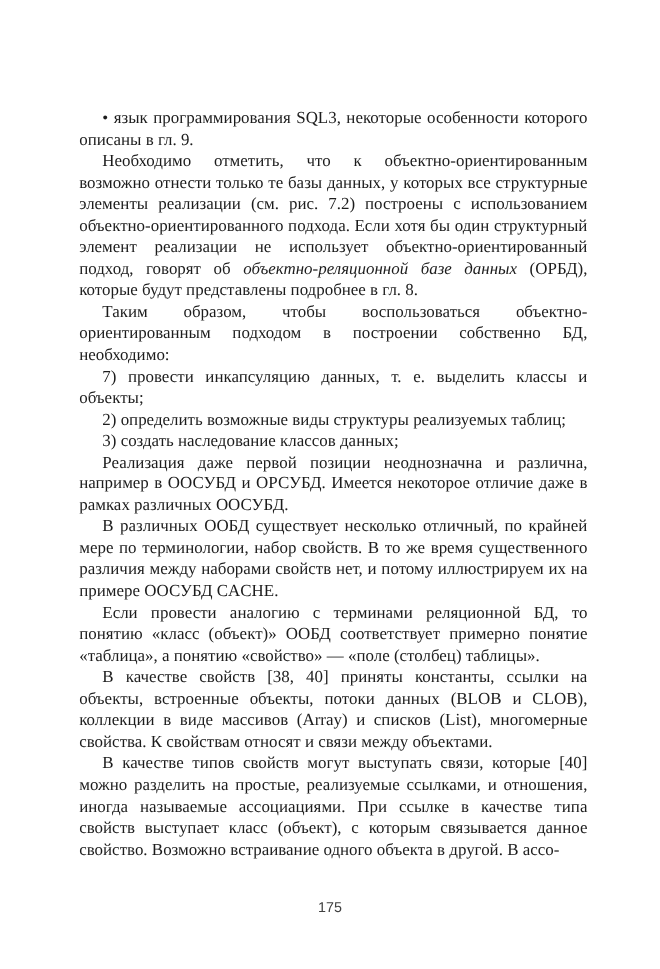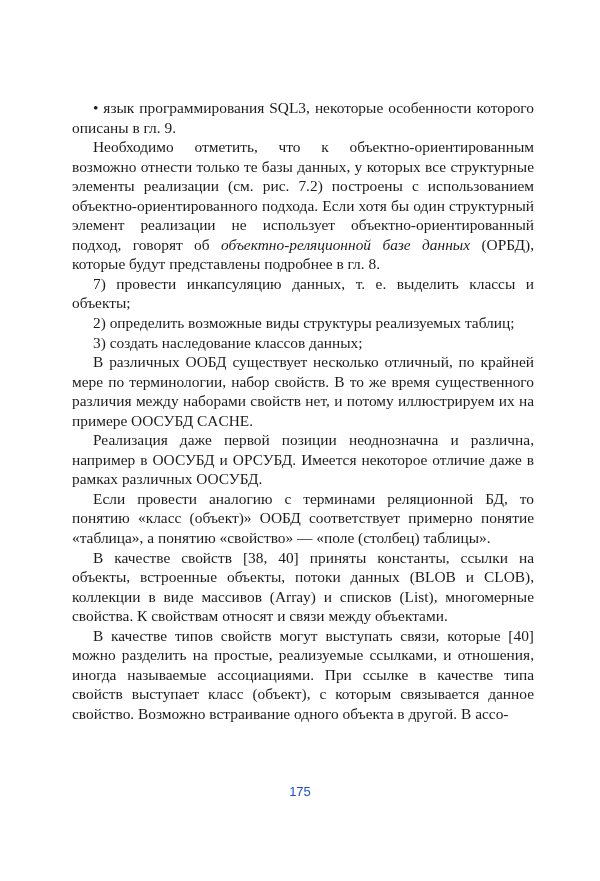--- a/index.html
+++ b/index.html
@@ -29,36 +29,37 @@
       text-indent: 21px;
       hyphens: manual;
     }
     .page p .ital {
       font-style: italic;
     }
     .page-number {
       position: absolute;
       left: 0;
       width: 600px;
-      top: 784px;
+      top: 817px;
       text-align: center;
       font-family: "Liberation Sans", "DejaVu Sans", sans-serif;
       font-size: 13px;
-      color: #1d4ed8;
+      color: #404040;
     }
   </style>
 </head>
 <body>
 
 <div class="page">
   <p>• язык программирования SQL3, некоторые особенности которого описаны в гл. 9.</p>
   <p><span>Необходимо отметить, что к объектно-ориентированным возможно отнести только те базы данных, у которых все структурные элементы реализации (см. рис. 7.2) построены с использованием объектно-ориентированного подхода. Если хотя бы один структурный элемент реализации не использует объектно-ориентированный подход, говорят об </span><span class="ital">объектно-реляционной базе данных</span><span> (ОРБД), которые будут представлены подробнее в гл. 8.</span></p>
+  <p>Таким образом, чтобы воспользоваться объектно-ориентированным подходом в построении собственно БД, необходимо:</p>
   <p>7) провести инкапсуляцию данных, т. е. выделить классы и объекты;</p>
   <p>2) определить возможные виды структуры реализуемых таблиц;</p>
   <p>3) создать наследование классов данных;</p>
+  <p>Реализация даже первой позиции неоднозначна и различна, например в ООСУБД и ОРСУБД. Имеется некоторое отличие даже в рамках различных ООСУБД.</p>
   <p>В различных ООБД существует несколько отличный, по крайней мере по терминологии, набор свойств. В то же время существенного различия между наборами свойств нет, и потому иллюстрируем их на примере ООСУБД CACHE.</p>
-  <p>Реализация даже первой позиции неоднозначна и различна, например в ООСУБД и ОРСУБД. Имеется некоторое отличие даже в рамках различных ООСУБД.</p>
   <p>Если провести аналогию с терминами реляционной БД, то понятию «класс (объект)» ООБД соответствует примерно понятие «таблица», а понятию «свойство» — «поле (столбец) таблицы».</p>
   <p>В качестве свойств [38, 40] приняты константы, ссылки на объекты, встроенные объекты, потоки данных (BLOB и  CLOB), коллекции в виде массивов (Array) и списков (List), многомерные свойства. К свойствам относят и связи между объектами.</p>
   <p>В качестве типов свойств могут выступать связи, которые [40] можно разделить на простые, реализуемые ссылками, и отношения, иногда называемые ассоциациями. При ссылке в качестве типа свойств выступает класс (объект), с которым связывается данное свойство. Возможно встраивание одного объекта в другой. В ассо-</p>
 </div>
 
 <div class="page-number">175</div>
 
 </body></html>

